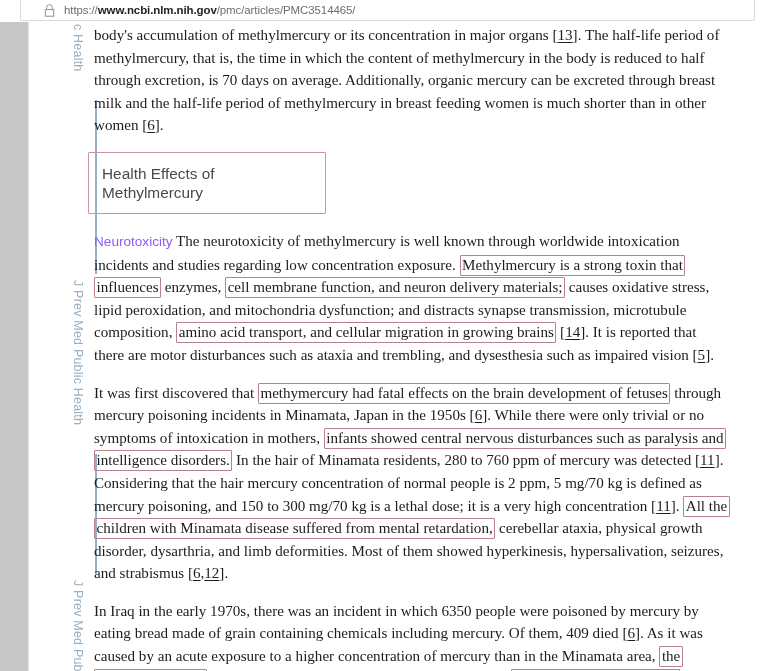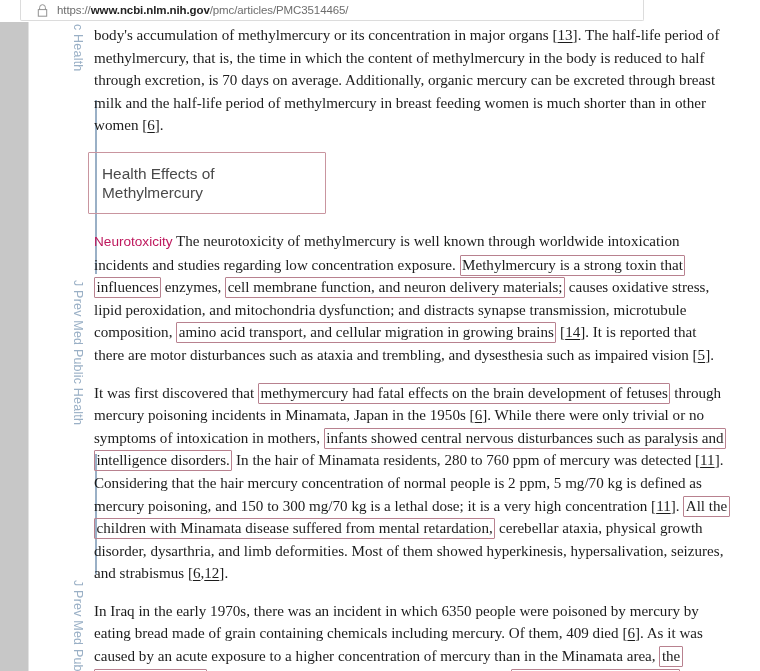--- a/index.html
+++ b/index.html
@@ -19,30 +19,30 @@
   #browser-chrome {
     position: absolute;
     left: 0; top: 0;
     width: 760px;
     height: 22px;
     background: #ffffff;
   }
   #url-bar {
     position: absolute;
     left: 20px; top: 0px;
-    width: 624px;
+    width: 735px;
     height: 21px;
     background: #ffffff;
     border: 1px solid #dcdcdc;
     border-top: none;
     border-radius: 0 0 2px 2px;
     box-sizing: border-box;
     display: flex;
     align-items: center;
-    padding-left: 16px;
+    padding-left: 23px;
   }
   #lock-icon {
     width: 11px; height: 13px;
     margin-right: 9px;
     flex: 0 0 auto;
     opacity: .75;
   }
   #url-text {
     font-family: "Liberation Sans", sans-serif;
     font-size: 11.5px;
@@ -130,21 +130,21 @@
     box-sizing: border-box;
     font-family: "Liberation Sans", sans-serif;
     font-size: 15.4px;
     line-height: 19px;
     color: #4a4a4a;
     font-weight: 400;
   }
   .run-in {
     font-family: "Liberation Sans", sans-serif;
     font-size: 13.6px;
-    color: #be185d;
+    color: #8b5cf6;
   }
 </style>
 </head>
 <body>
 
 <div id="browser-chrome">
   <div id="url-bar">
     <svg id="lock-icon" viewBox="0 0 11 13">
       <path d="M2.6 5.6V3.6a2.9 2.9 0 0 1 5.8 0v2" fill="none" stroke="#6d6d6d" stroke-width="1"></path>
       <rect x="1.3" y="5.6" width="8.4" height="6.6" fill="none" stroke="#6d6d6d" stroke-width="1"></rect>

